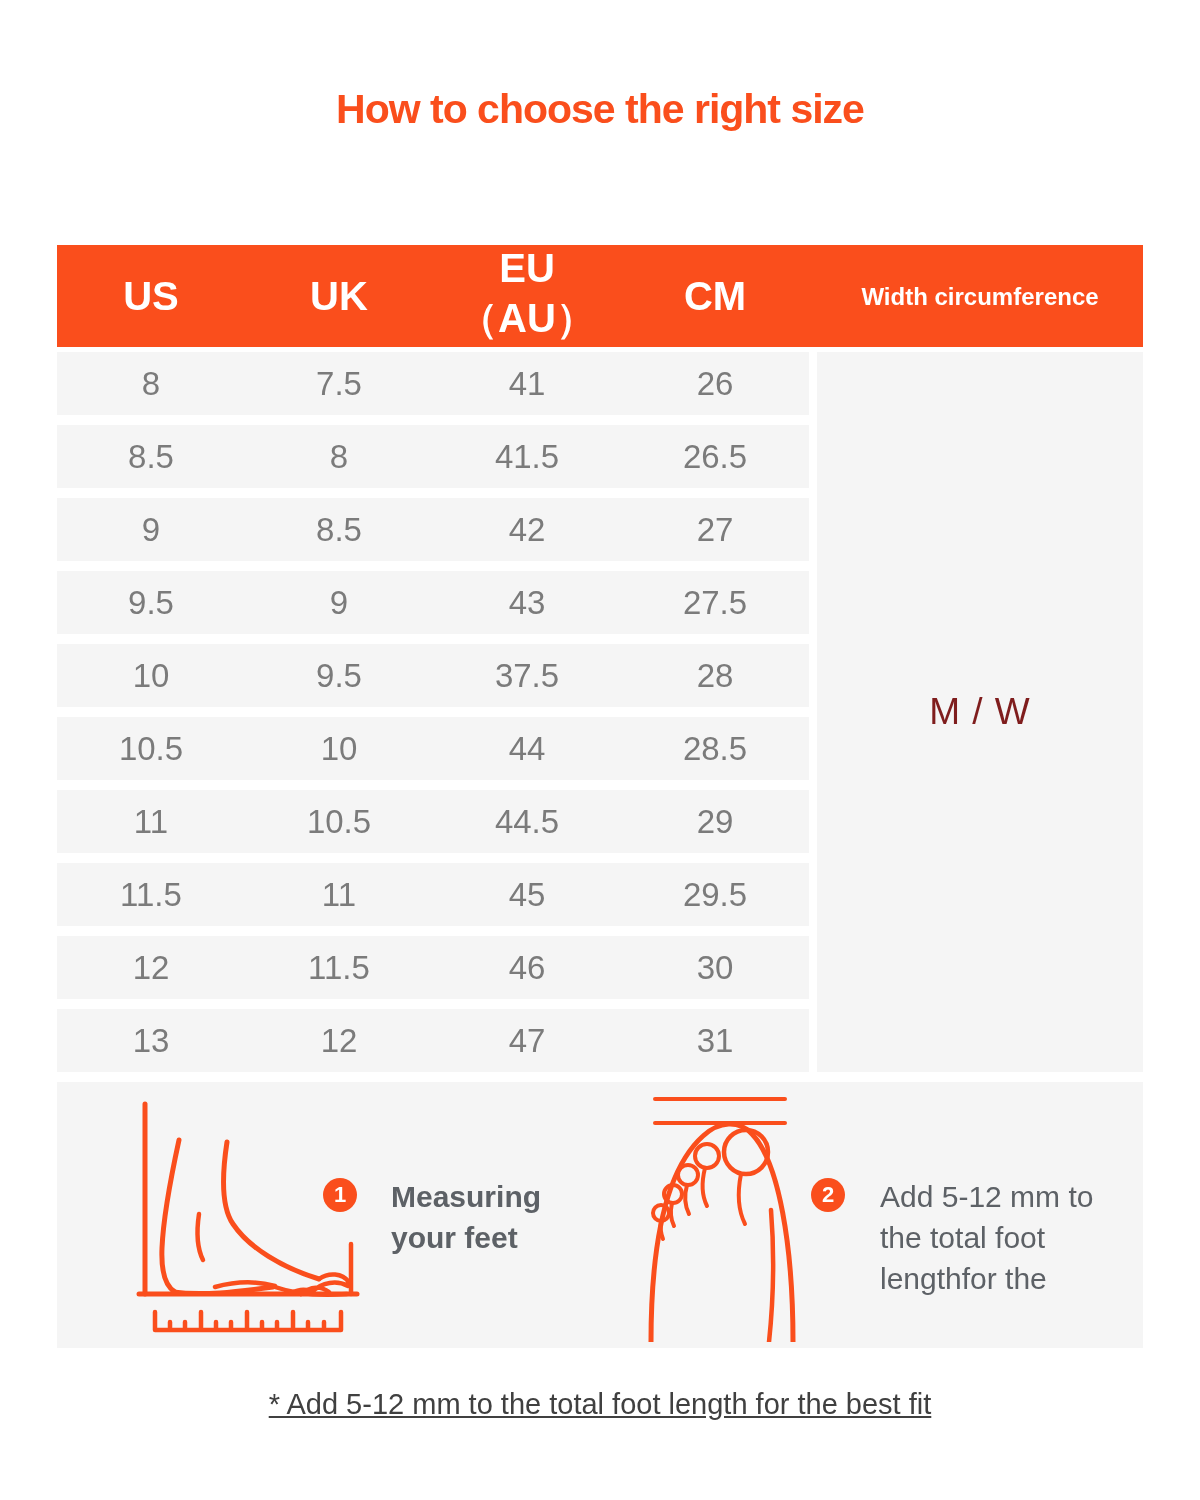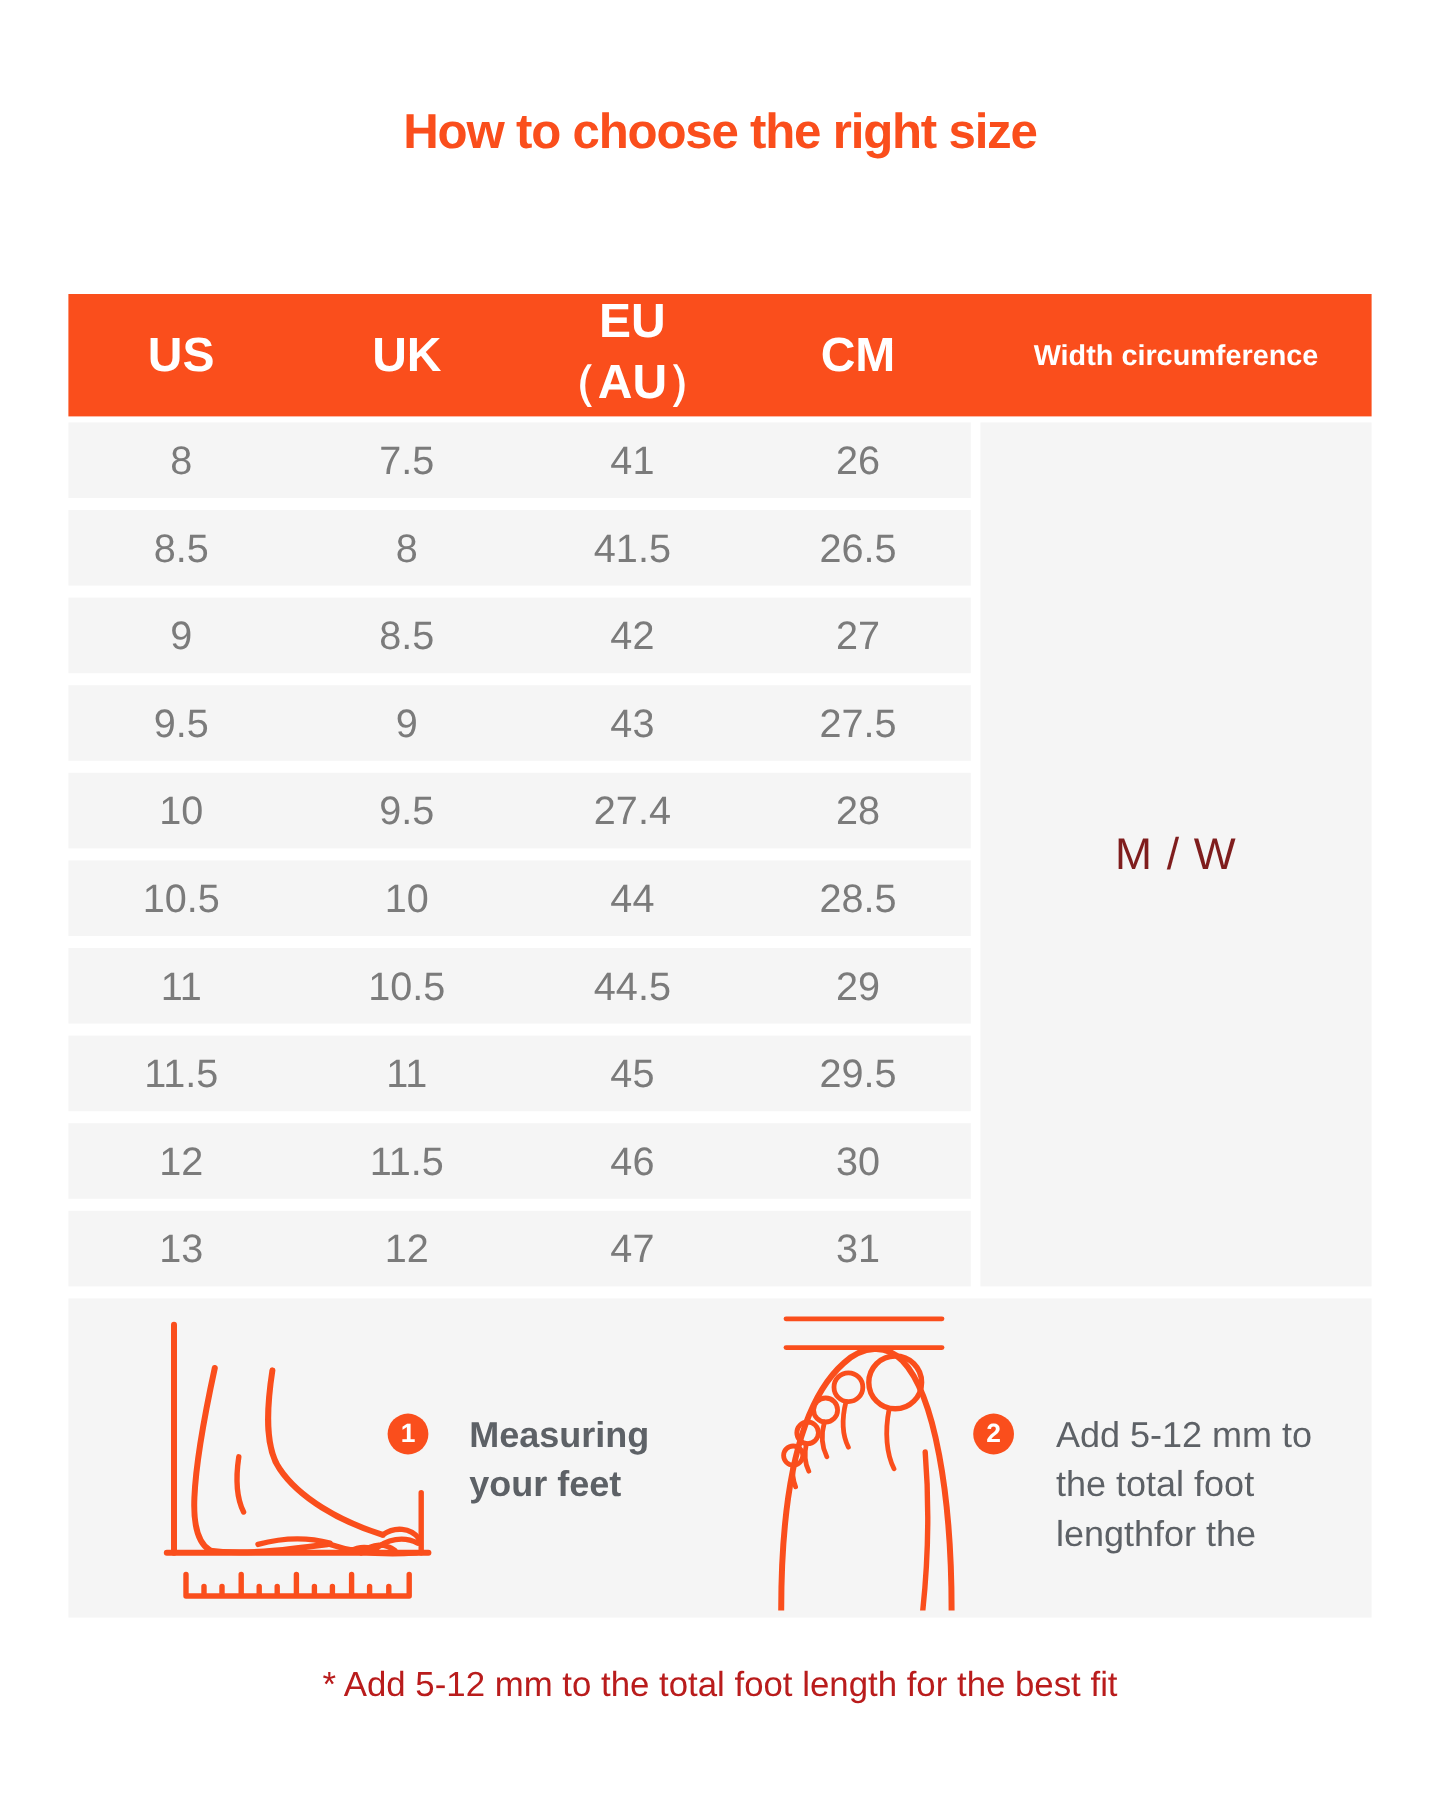--- a/index.html
+++ b/index.html
@@ -56,21 +56,21 @@
     display:flex;align-items:center;justify-content:center;
   }
   .badge-1{left:266px;top:96px;}
   .badge-2{left:754px;top:96px;}
   .step-text{position:absolute;font-size:30px;line-height:41px;color:var(--step-text);}
   .step-1-text{left:334px;top:94px;font-weight:bold;}
   .step-2-text{left:823px;top:94px;}
 
   .footnote{
     position:absolute;top:1388px;left:0;width:100%;
-    text-align:center;font-size:29px;color:#b91c1c;
+    text-align:center;font-size:29px;color:#404040;text-decoration:underline;
   }
 </style>
 </head>
 <body>
 
 <div class="page">
 
   <div class="title">How to choose the right size</div>
 
   <div class="header-row">
@@ -106,21 +106,21 @@
       </div>
       <div class="t-row">
         <div class="t-cell">9.5</div>
         <div class="t-cell">9</div>
         <div class="t-cell">43</div>
         <div class="t-cell">27.5</div>
       </div>
       <div class="t-row">
         <div class="t-cell">10</div>
         <div class="t-cell">9.5</div>
-        <div class="t-cell">27.4</div>
+        <div class="t-cell">37.5</div>
         <div class="t-cell">28</div>
       </div>
       <div class="t-row">
         <div class="t-cell">10.5</div>
         <div class="t-cell">10</div>
         <div class="t-cell">44</div>
         <div class="t-cell">28.5</div>
       </div>
       <div class="t-row">
         <div class="t-cell">11</div>

